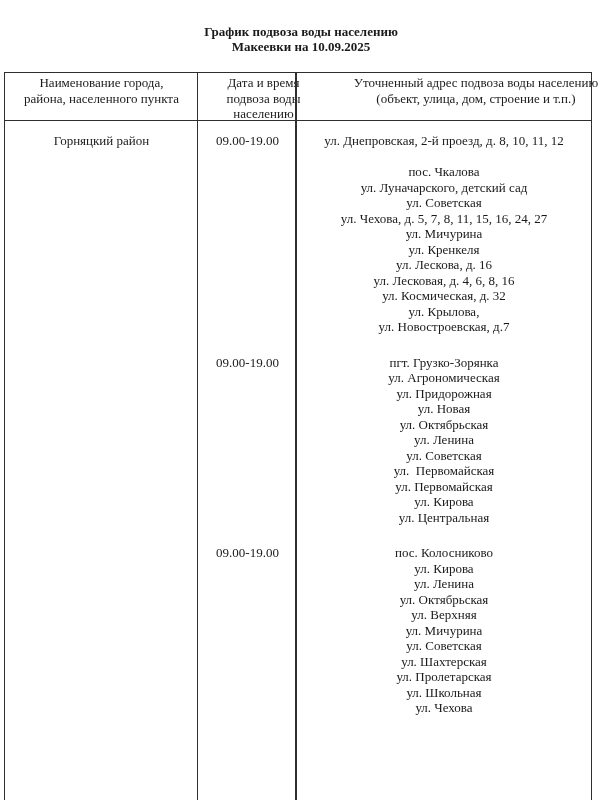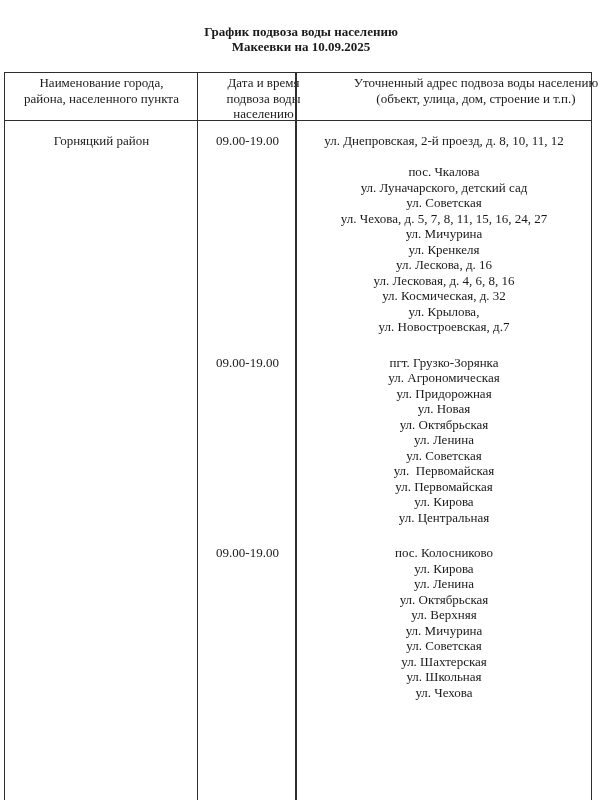--- a/index.html
+++ b/index.html
@@ -122,18 +122,19 @@
         <div class="cell gap" style="grid-area: 3 / 2;">09.00-19.00</div>
         <div class="cell gap" style="grid-area: 3 / 3;">
           <div class="addr-line">пос. Колосниково</div>
           <div class="addr-line">ул. Кирова</div>
           <div class="addr-line">ул. Ленина</div>
           <div class="addr-line">ул. Октябрьская</div>
           <div class="addr-line">ул. Верхняя</div>
           <div class="addr-line">ул. Мичурина</div>
           <div class="addr-line">ул. Советская</div>
           <div class="addr-line">ул. Шахтерская</div>
+          <div class="addr-line">ул. Пролетарская</div>
           <div class="addr-line">ул. Школьная</div>
           <div class="addr-line">ул. Чехова</div>
         </div>
       </div>
   </div>
 </div>
 
 </body></html>

